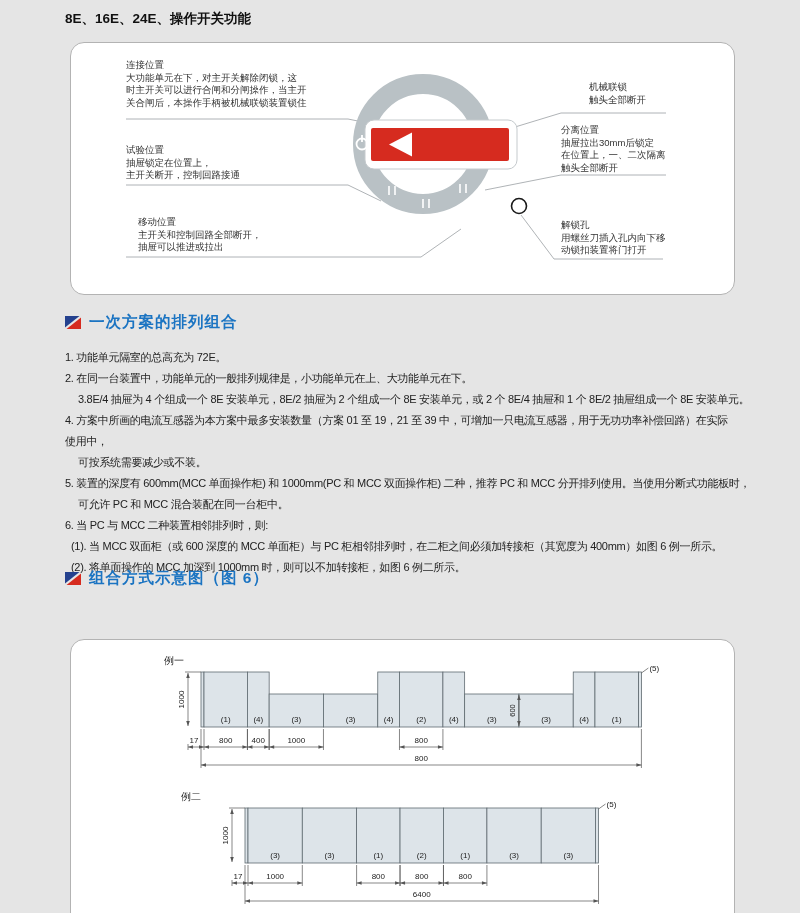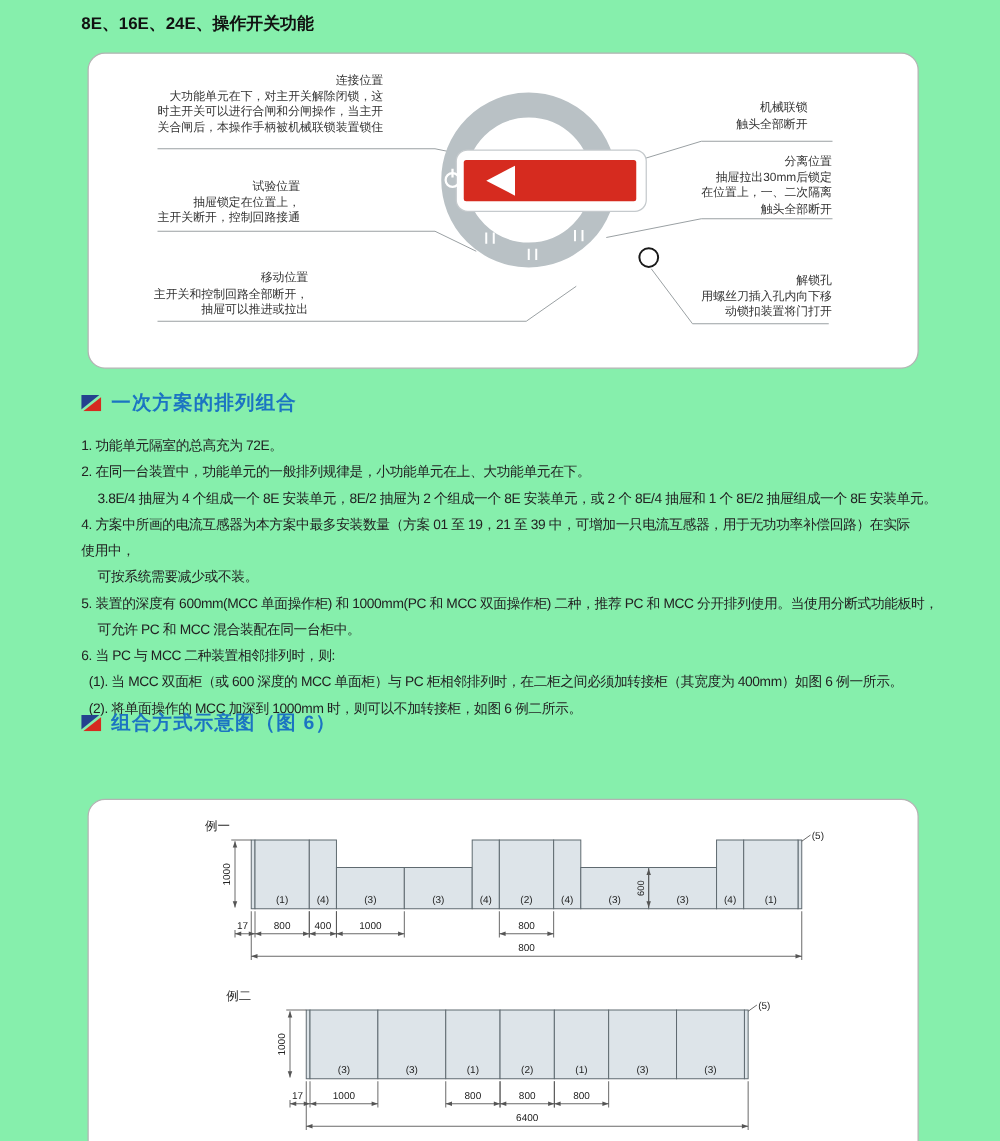--- a/index.html
+++ b/index.html
@@ -1,22 +1,22 @@
 <!DOCTYPE html>
 <html><head>
 <meta charset="utf-8">
 <style>
   html,body{margin:0;padding:0;background:#ffffff;}
-  .page{position:relative;width:800px;height:913px;background:#86efac;overflow:hidden;
+  .page{position:relative;width:800px;height:913px;background:#e5e5e5;overflow:hidden;
         font-family:"Liberation Sans","DejaVu Sans",sans-serif;color:#1c1c1c;}
   .doc-title{position:absolute;left:65px;top:10px;font-size:13.5px;font-weight:bold;color:#111;}
   .round-box{position:absolute;left:70px;border:1px solid #b3b3b3;border-radius:14px;background:#fff;}
   #box1{top:42px;width:663px;height:251px;}
   #box2{top:600px;width:663px;height:305px;margin-top:39px;}
-  .co{position:absolute;font-size:9.5px;line-height:12.6px;color:#333;letter-spacing:0;text-align:right;}
+  .co{position:absolute;font-size:9.5px;line-height:12.6px;color:#333;letter-spacing:0;}
   .co .co-title{font-weight:normal;}
   .svg-abs{position:absolute;left:0;top:0;}
   .sec-head{position:absolute;left:65px;display:flex;align-items:center;gap:8px;}
   .sec-head .txt{font-size:15.5px;font-weight:bold;color:#1b74c2;letter-spacing:1px;}
   #sec1{top:312px;} #sec2{top:568px;}
   .list{position:absolute;left:65px;top:347px;width:690px;font-size:11px;line-height:21px;
         letter-spacing:-0.3px;white-space:nowrap;color:#222;}
   .list .li{height:21px;}
   .ind1{padding-left:13px;} .ind2{padding-left:6px;}
   .figwrap{position:absolute;}
@@ -78,21 +78,21 @@
       <div>时主开关可以进行合闸和分闸操作，当主开</div>
       <div>关合闸后，本操作手柄被机械联锁装置锁住</div>
     </div>
 
     <div class="co" style="left:55px;top:101px;">
       <div class="co-title">试验位置</div>
       <div>抽屉锁定在位置上，</div>
       <div>主开关断开，控制回路接通</div>
     </div>
 
-    <div class="co" style="left:52px;top:174px;font-family:Liberation Mono, monospace;">
+    <div class="co" style="left:67px;top:174px;font-family:Liberation Mono, monospace;">
       <div class="co-title">移动位置</div>
       <div>主开关和控制回路全部断开，</div>
       <div>抽屉可以推进或拉出</div>
     </div>
 
     <div class="co" style="left:490px;top:38px;margin-left:28px;">
       <div class="co-title">机械联锁</div>
       <div>触头全部断开</div>
     </div>
 

